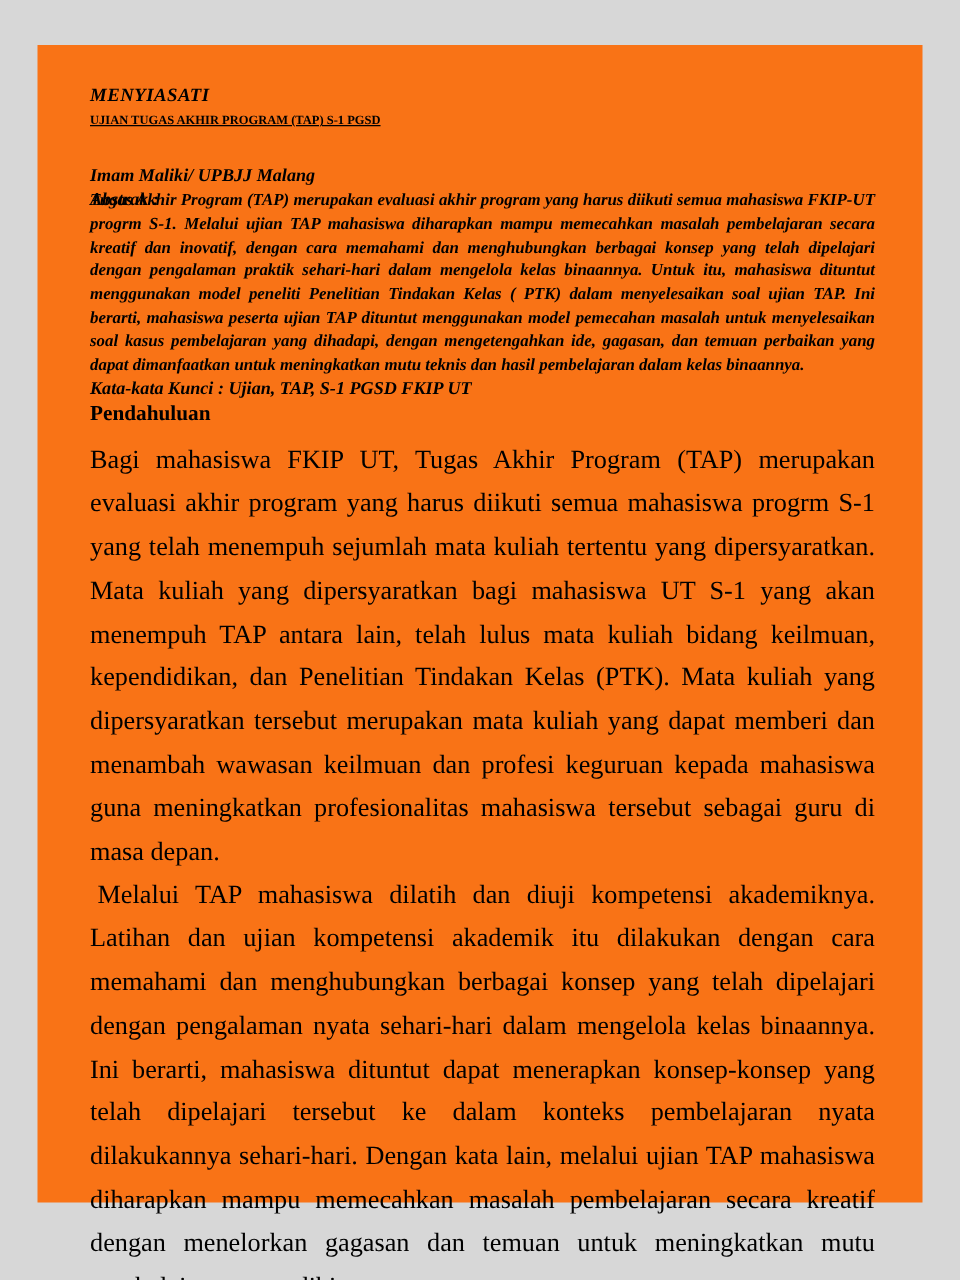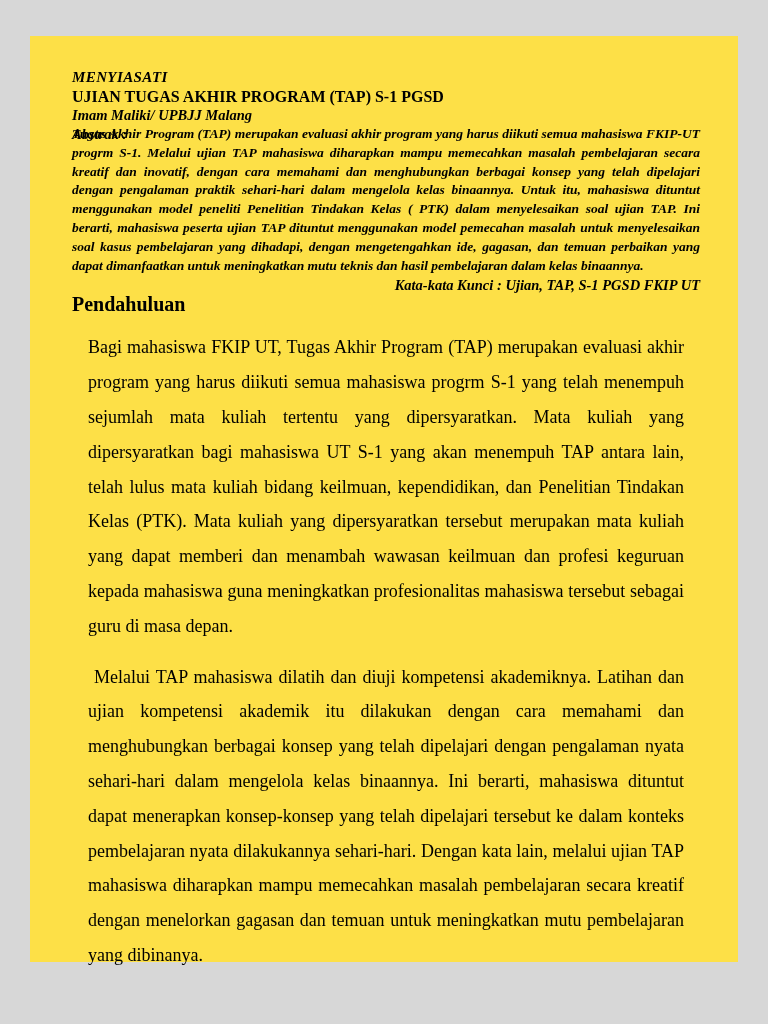--- a/index.html
+++ b/index.html
@@ -11,42 +11,44 @@
     background: #d7d7d7;
     font-family: "Liberation Serif", serif;
     color: #000000;
   }
   .page {
     position: absolute;
     left: 30px;
     top: 36px;
     width: 708px;
     height: 926px;
-    background: #fde047;
+    background: #f97316;
   }
   .content {
     padding: 32px 38px 0 42px;
   }
   .doc-title {
     font-size: 15px;
     font-weight: bold;
     font-style: italic;
     line-height: 19px;
     letter-spacing: 0.4px;
   }
   .doc-subtitle {
-    font-size: 16px;
+    font-size: 10px;
     font-weight: bold;
     line-height: 19px;
+    text-decoration: underline;
   }
   .doc-author {
     font-size: 14.5px;
     font-weight: bold;
     font-style: italic;
     line-height: 19px;
+    margin-top: 26px;
   }
   .abstract {
     position: relative;
   }
   .abstract-label {
     position: absolute;
     left: 0;
     top: 0;
     font-size: 14.5px;
     font-weight: bold;
@@ -60,35 +62,34 @@
     font-style: italic;
     line-height: 18.8px;
     text-align: justify;
   }
   .keywords {
     font-size: 14.5px;
     font-weight: bold;
     font-style: italic;
     line-height: 19px;
     margin-top: 1px;
-    text-align: right;
   }
   .section-heading {
-    font-size: 20px;
+    font-size: 17px;
     font-weight: bold;
     line-height: 19px;
   }
   .body-text {
     margin-top: 10px;
   }
   .para {
-    font-size: 18px;
+    font-size: 21px;
     line-height: 34.8px;
     text-align: justify;
-    margin: 16px;
+    margin: 0;
   }
   .para.indented {
     text-indent: 6px;
   }
 </style>
 </head>
 <body>
 
 <div class="page">
   <div class="content">

